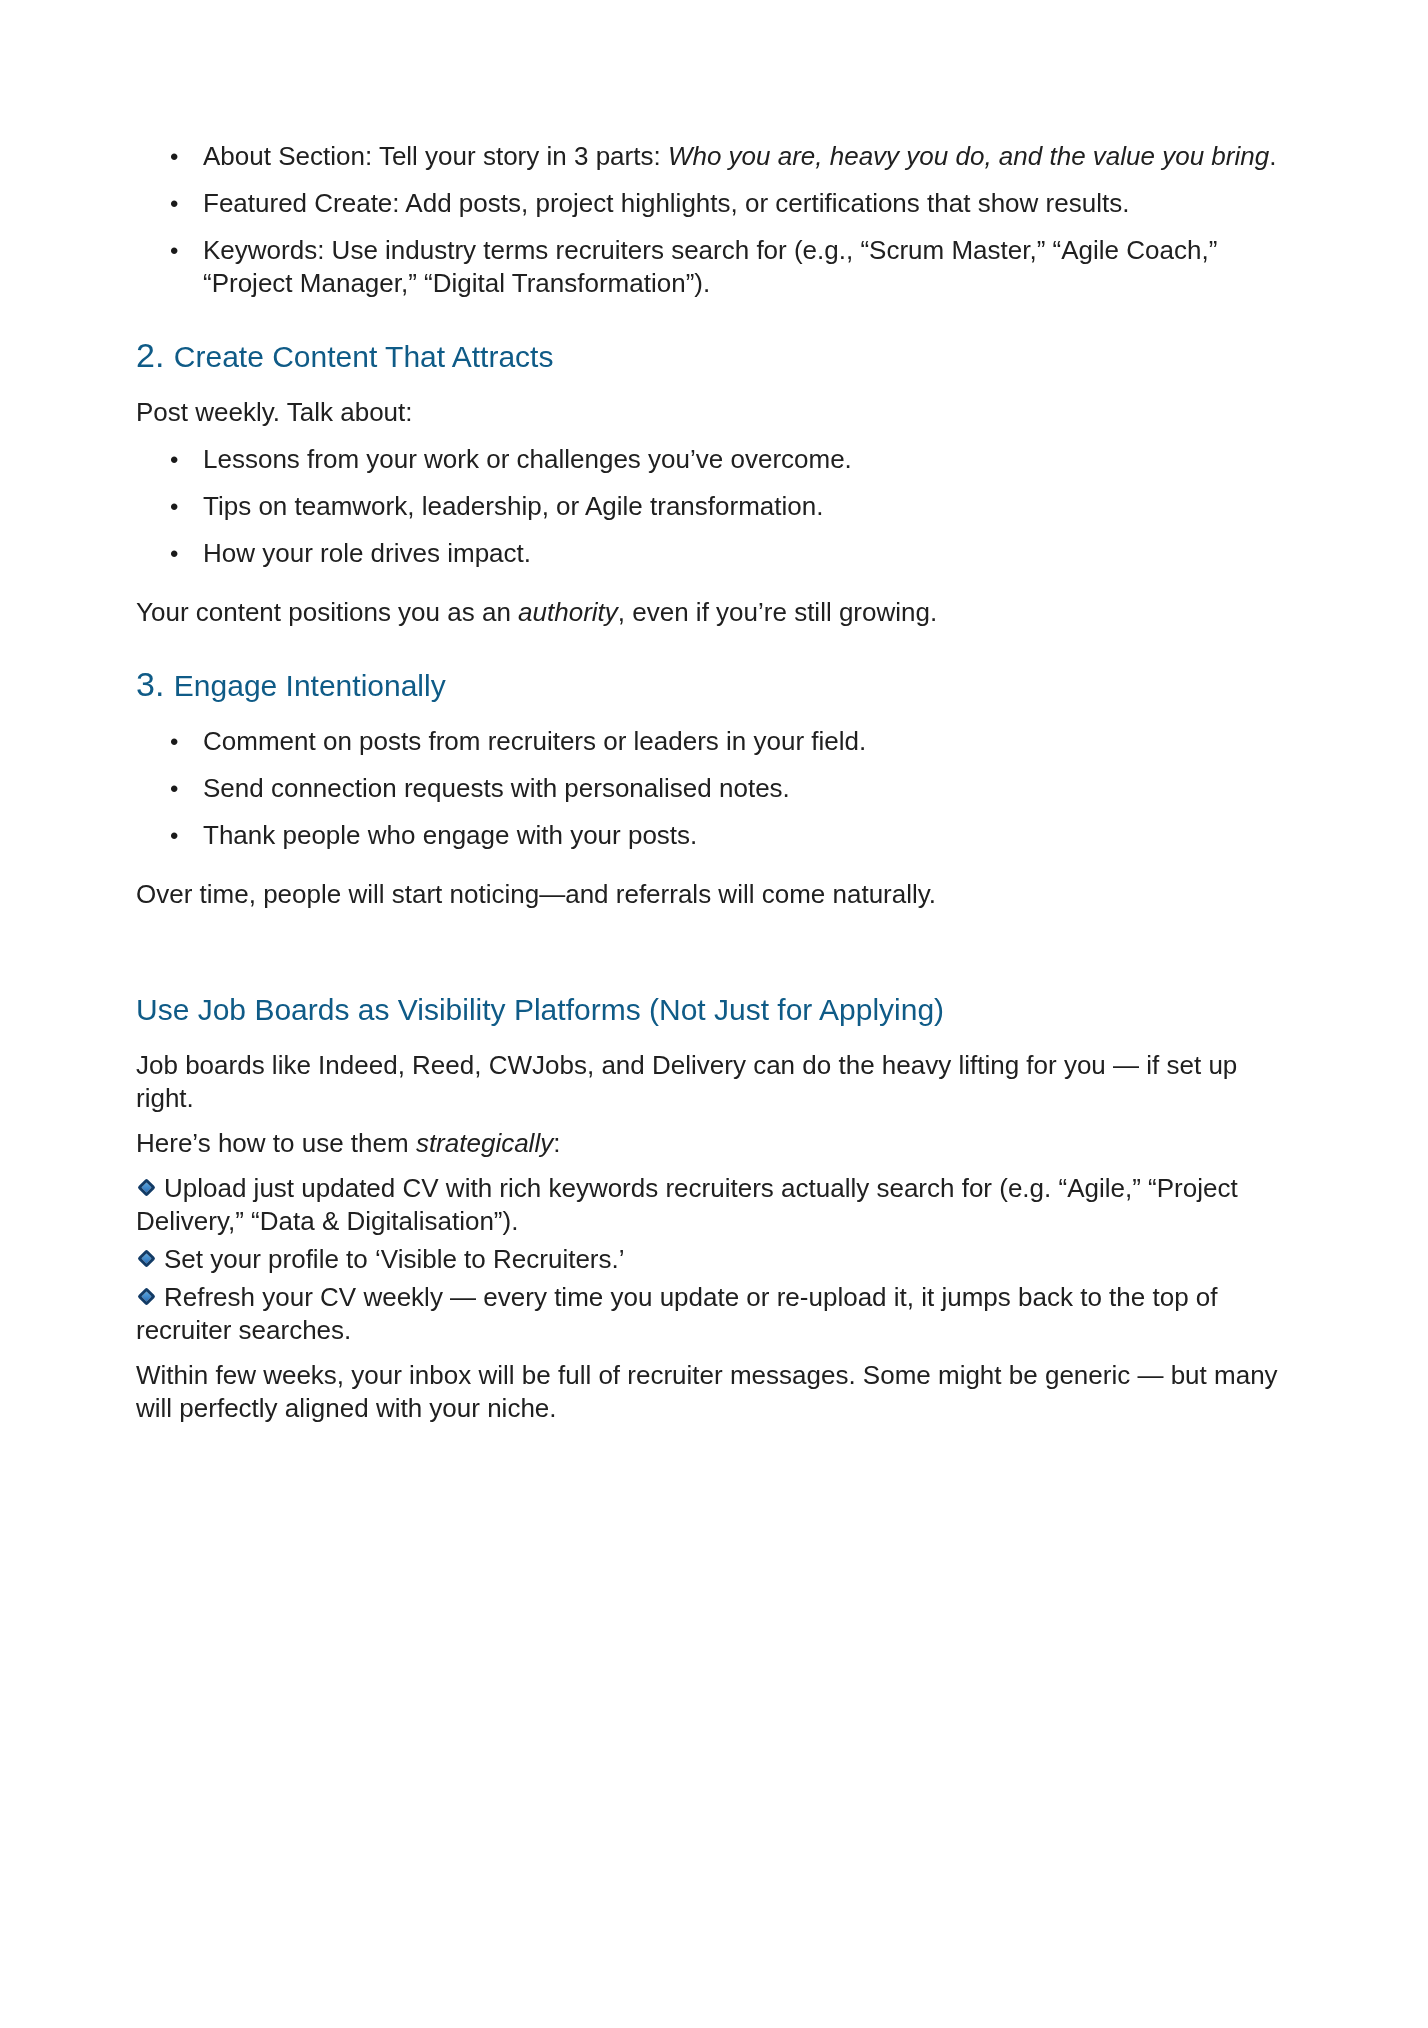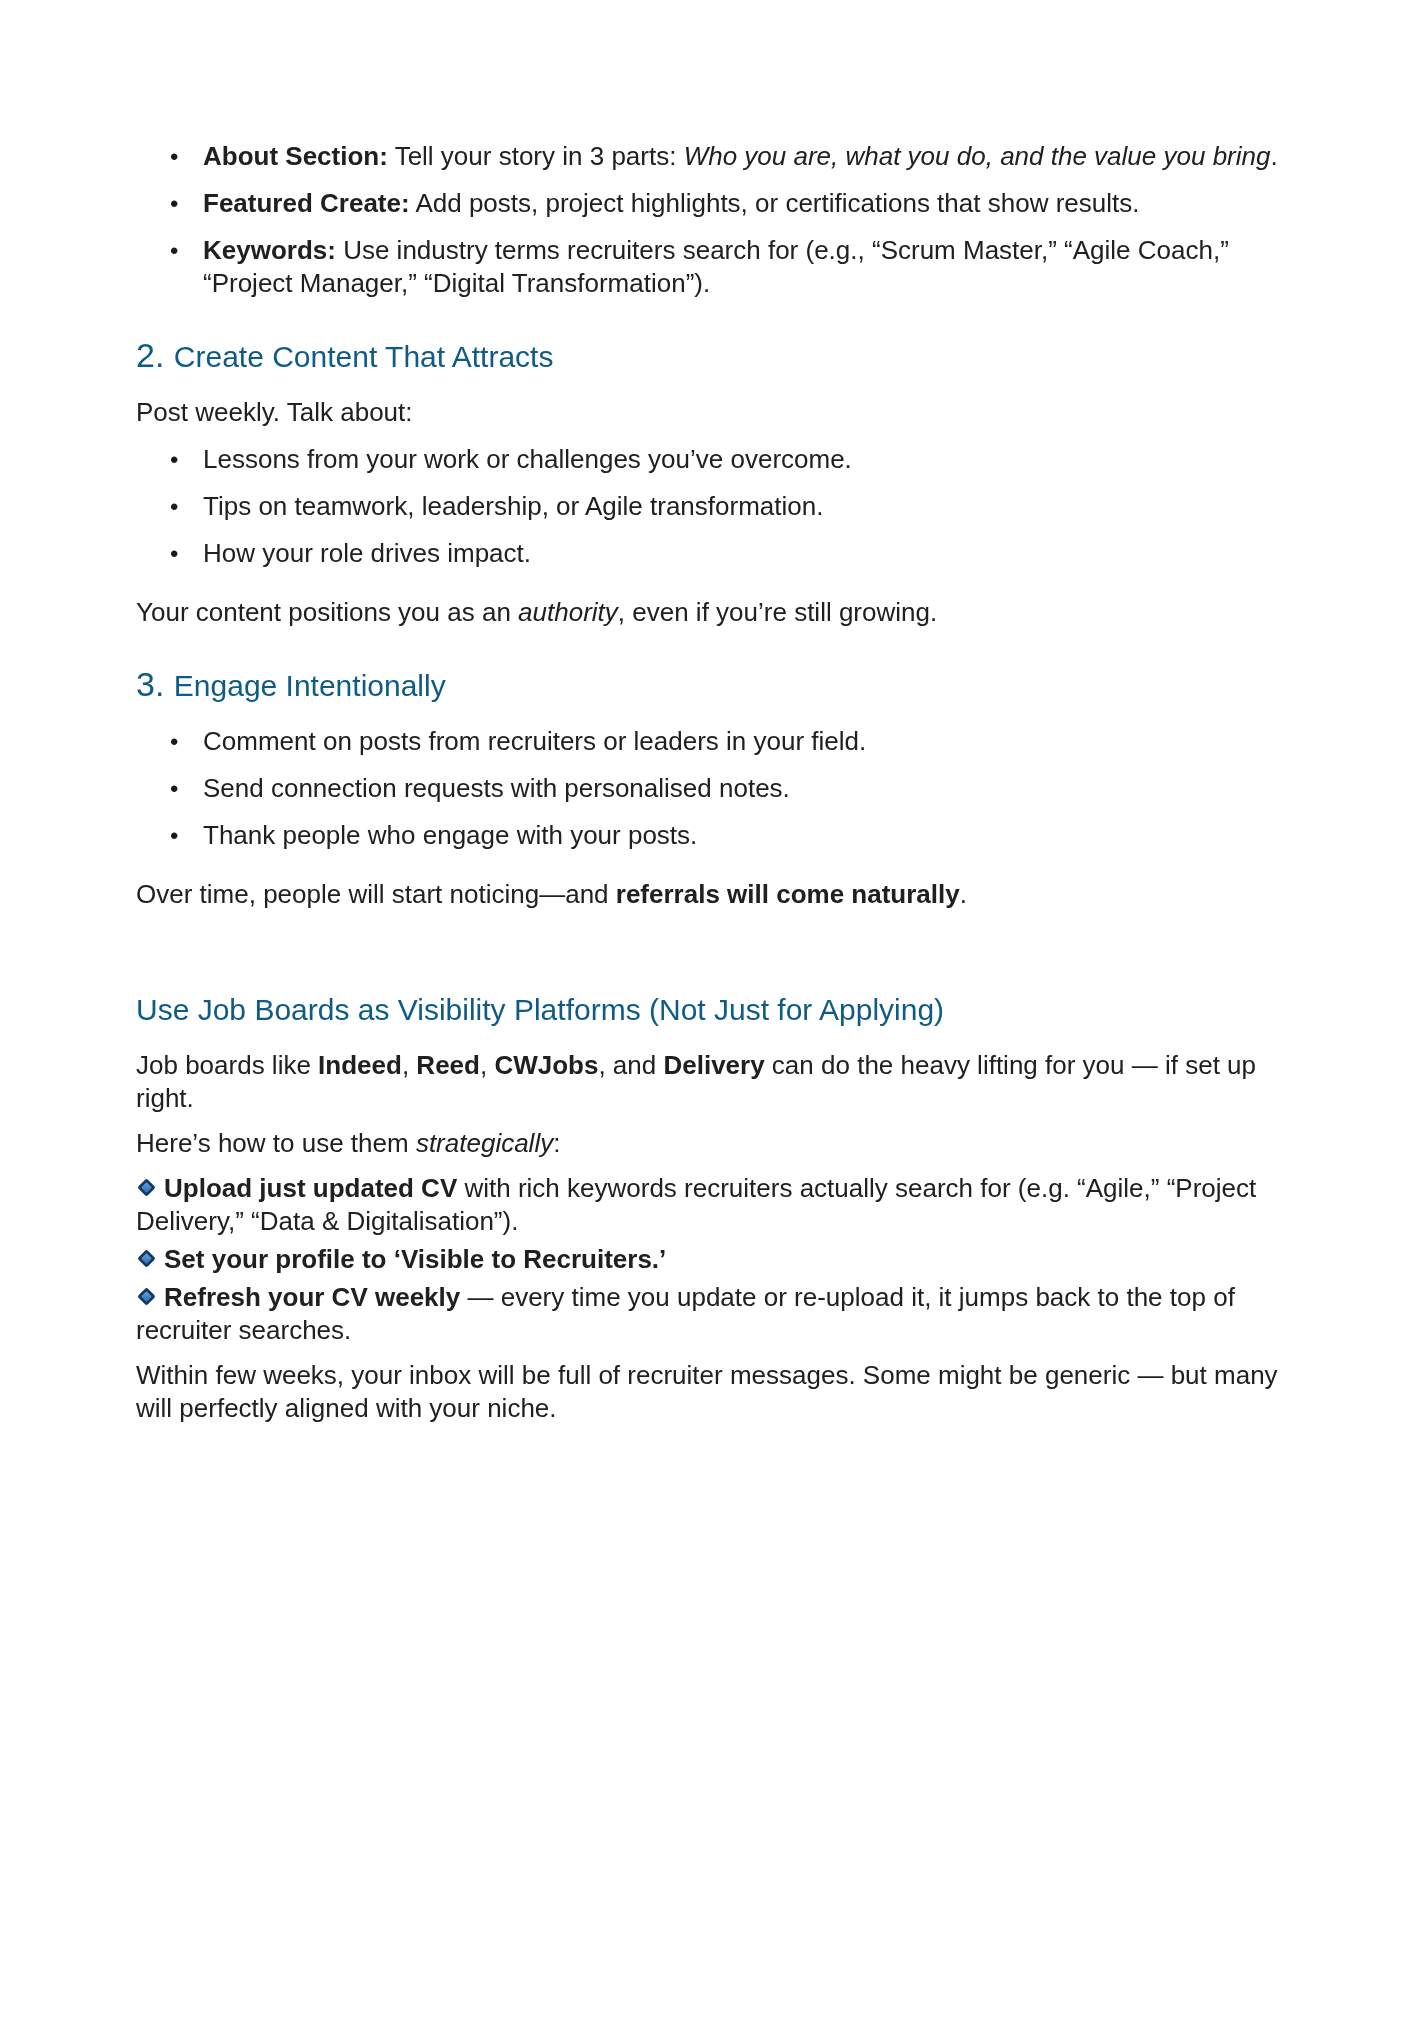--- a/index.html
+++ b/index.html
@@ -49,21 +49,21 @@
   h2.section-heading {
     color: var(--heading-color, #0F5B87);
     font-size: 30px;
     line-height: 38px;
     font-weight: 400;
     margin: 36px 0 20px 0;
   }
   h2.section-heading .h-num { font-size: 34px; }
   h2.section-heading.major { margin-top: 80px; }
 
-  .b { font-weight: 700; }
+  .b { font-weight: 400; }
   .i { font-style: italic; }
 
   p.diamond-para { margin: 5px 0; }
 
   .diamond-wrap {
     display: inline-block;
     position: relative;
     width: 28px;
     height: 22px;
     vertical-align: -3px;
@@ -79,21 +79,21 @@
     border: 3px solid var(--diamond-border, #123b66);
     border-radius: 2px;
   }
 </style>
 </head>
 <body>
 
 <div class="page">
   <div class="doc-body">
       <ul class="bullet-list">
-        <li><span class="b">About Section:</span><span> Tell your story in 3 parts: </span><span class="i">Who you are, what you do, and the value you bring</span><span>.</span></li>
+        <li><span class="b">About Section:</span><span> Tell your story in 3 parts: </span><span class="i">Who you are, heavy you do, and the value you bring</span><span>.</span></li>
         <li class="justify"><span class="b">Featured Create:</span><span> Add posts, project highlights, or certifications that show results.</span></li>
         <li><span class="b">Keywords:</span><span> Use industry terms recruiters search for (e.g., “Scrum Master,” “Agile Coach,” “Project Manager,” “Digital Transformation”).</span></li>
       </ul>
       <h2 class="section-heading"><span class="h-num">2. </span><span>Create Content That Attracts</span></h2>
       <p><span>Post weekly. Talk about:</span></p>
       <ul class="bullet-list">
         <li><span>Lessons from your work or challenges you’ve overcome.</span></li>
         <li><span>Tips on teamwork, leadership, or Agile transformation.</span></li>
         <li><span>How your role drives impact.</span></li>
       </ul>

